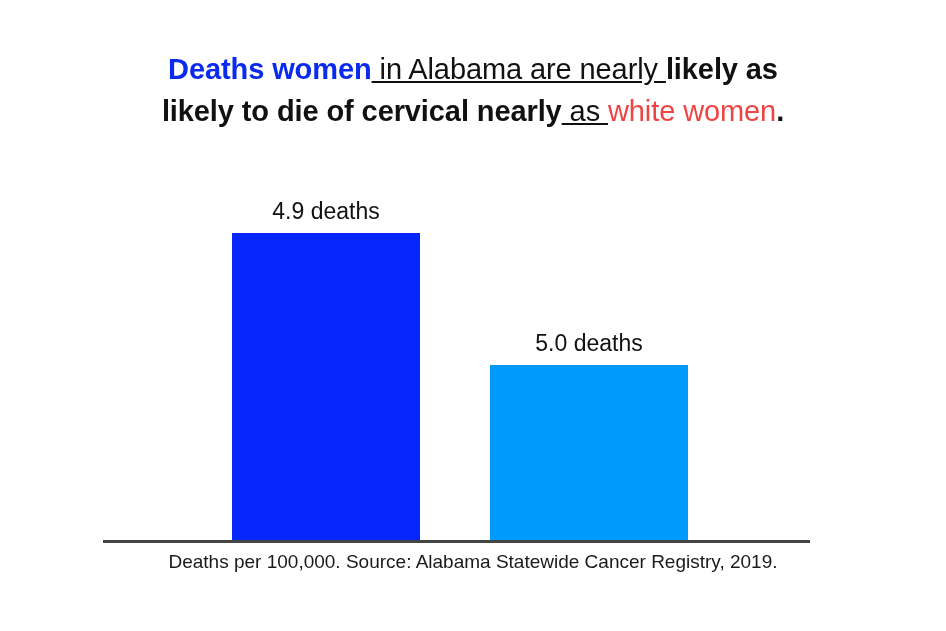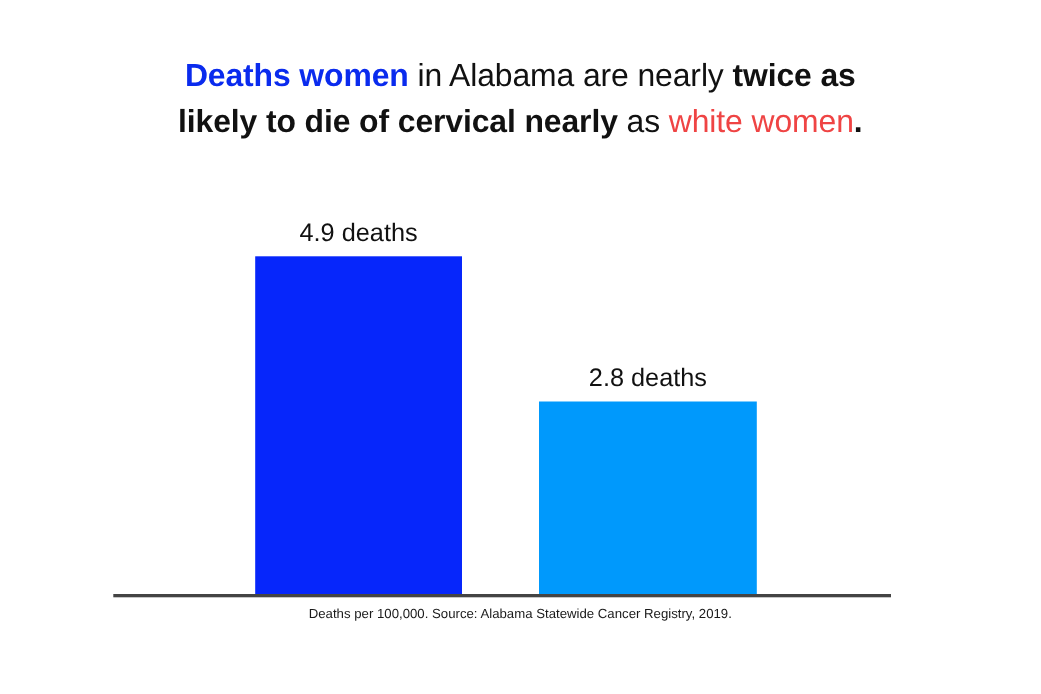--- a/index.html
+++ b/index.html
@@ -26,21 +26,21 @@
     text-align: center;
     font-size: 29px;
     line-height: 42px;
     letter-spacing: -0.1px;
     color: #111111;
   }
   .headline .ln {
     display: block;
     white-space: nowrap;
   }
-  .hl-reg { font-weight: 400; }
+  .hl-reg { font-weight: 400; text-decoration: underline; }
   .hl-bold { font-weight: 700; }
   .hl-blue { font-weight: 700; color: #0a2bee; }
   .hl-cyan { font-weight: 400; color: #ef4444; }
 
   
   .chart {
     position: absolute;
     left: 0;
     top: 0;
     width: 946px;
@@ -91,41 +91,41 @@
     height: 3px;
     background: #444444;
   }
 
   .footnote {
     position: absolute;
     left: 0;
     top: 551px;
     width: 946px;
     text-align: center;
-    font-size: 12px;
+    font-size: 19px;
     font-weight: 400;
     color: #1a1a1a;
   }
 </style>
 </head>
 <body>
 
 <div class="headline">
   <span class="ln">
-    <span class="hl-blue">Deaths women</span><span class="hl-reg"> in Alabama are nearly </span><span class="hl-bold">twice as</span>
+    <span class="hl-blue">Deaths women</span><span class="hl-reg"> in Alabama are nearly </span><span class="hl-bold">likely as</span>
   </span>
   <span class="ln">
     <span class="hl-bold">likely to die of cervical nearly</span><span class="hl-reg"> as </span><span class="hl-cyan">white women</span><span class="hl-bold">.</span>
   </span>
 </div>
 
 <div class="chart">
 
   <div class="bar-label label-primary" style="top: 198px;">4.9 deaths</div>
   <div class="bar bar-primary" style="height: 307px; background: rgb(6, 38, 251);"></div>
 
-  <div class="bar-label label-secondary" style="top: 330px;">2.8 deaths</div>
+  <div class="bar-label label-secondary" style="top: 330px;">5.0 deaths</div>
   <div class="bar bar-secondary" style="height: 175px; background: rgb(0, 153, 252);"></div>
 
   <div class="axis-line"></div>
 
   <div class="footnote">Deaths per 100,000. Source: Alabama Statewide Cancer Registry, 2019.</div>
 </div>
 
 </body></html>

